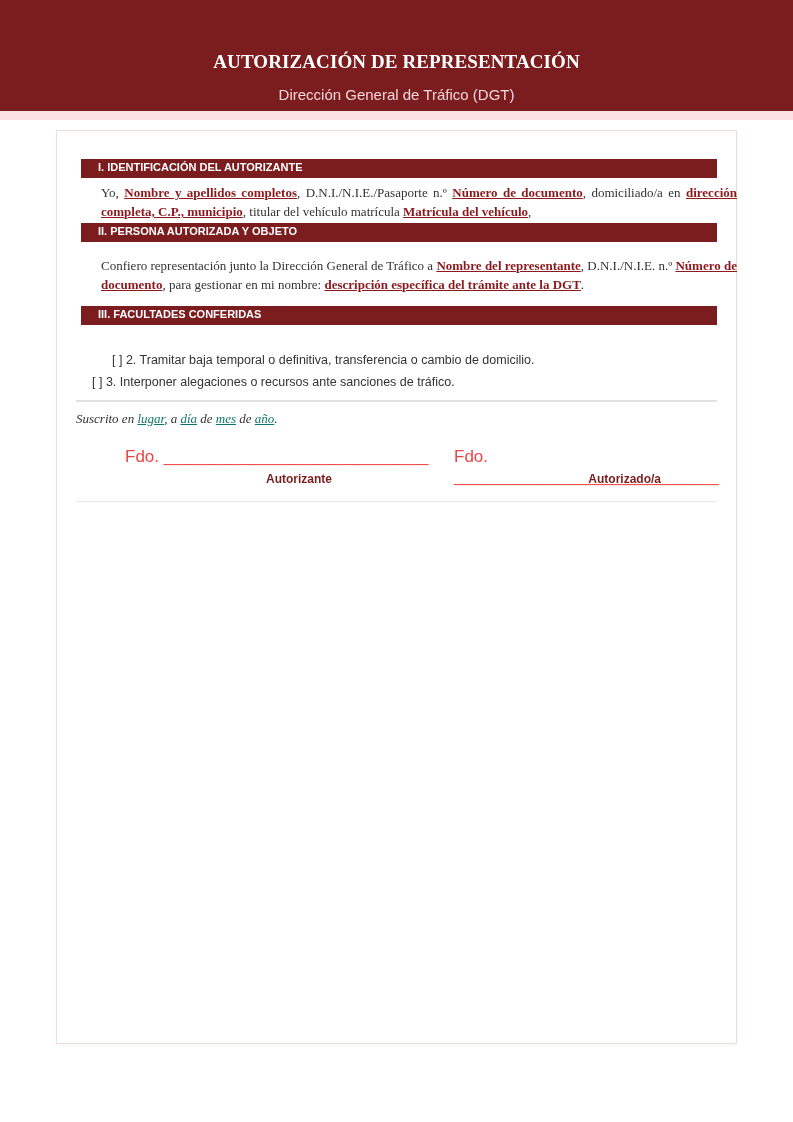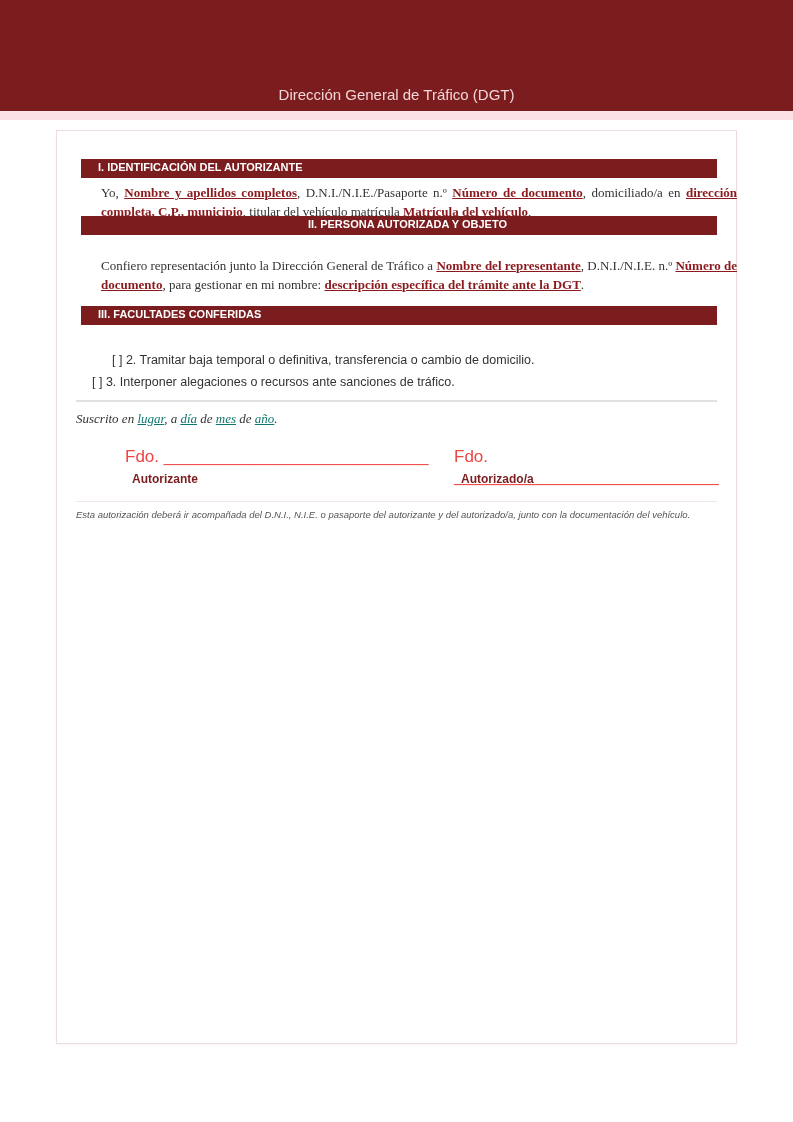--- a/index.html
+++ b/index.html
@@ -51,43 +51,44 @@
   }
   .signed {
     position: absolute; left: 19px; top: 280px;
     font-family: "Liberation Serif", serif; font-style: italic; font-size: 13px; color: #333;
   }
   .signed .f { color: #0f766e; text-decoration: underline; }
   .fdo {
     position: absolute; font-size: 17px; color: #ef4444;
   }
   .sig-label {
-    position: absolute; font-size: 12px; font-weight: bold; color: #7b1c1e; text-align: left; width: 200px;
+    position: absolute; font-size: 12px; font-weight: bold; color: #7b1c1e; text-align: right; width: 200px;
   }
   .note {
     position: absolute; left: 19px; top: 376px; width: 641px;
     font-style: italic; font-size: 9.5px; line-height: 16px; color: #555; text-align: justify;
   }
 </style>
 </head>
 <body>
 
 <div class="header">
+  <div class="title">AUTORIZACIÓN DE REPRESENTACIÓN</div>
   <div class="subtitle">Dirección General de Tráfico (DGT)</div>
 </div>
 <div class="header-strip"></div>
 
 <div class="page">
 
   <div class="section-head" style="top:28px;">I. IDENTIFICACIÓN DEL AUTORIZANTE</div>
   <div class="para" style="top:52px;">
     <span>Yo, </span><span class="field">Nombre y apellidos completos</span><span>, D.N.I./N.I.E./Pasaporte n.º </span><span class="field">Número de documento</span><span>, domiciliado/a en </span><span class="field">dirección completa, C.P., municipio</span><span>, titular del vehículo matrícula </span><span class="field">Matrícula del vehículo</span><span>,</span>
   </div>
 
-  <div class="section-head" style="top:85px;text-align:center;">II. PERSONA AUTORIZADA Y OBJETO</div>
+  <div class="section-head" style="top:92px;">II. PERSONA AUTORIZADA Y OBJETO</div>
   <div class="para" style="top:125px;">
     <span>Confiero representación junto la Dirección General de Tráfico a </span><span class="field">Nombre del representante</span><span>, D.N.I./N.I.E. n.º </span><span class="field">Número de documento</span><span>, para gestionar en mi nombre: </span><span class="field">descripción específica del trámite ante la DGT</span><span>.</span>
   </div>
 
   <div class="section-head" style="top:175px;">III. FACULTADES CONFERIDAS</div>
   <div class="list-item" style="top:221px;padding-left:20px;">[ ] 2. Tramitar baja temporal o definitiva, transferencia o cambio de domicilio.</div>
   <div class="list-item" style="top:243px;">[ ] 3. Interponer alegaciones o recursos ante sanciones de tráfico.</div>
 
   <div class="sep" style="top:269px;"></div>
 
@@ -95,14 +96,13 @@
     <span>Suscrito en </span><span class="f">lugar</span><span>, a </span><span class="f">día</span><span> de </span><span class="f">mes</span><span> de </span><span class="f">año</span><span>.</span>
   </div>
 
   <div class="fdo" style="left:68px; top:316px;">Fdo. ____________________________</div>
   <div class="sig-label" style="left:75px; top:341px;">Autorizante</div>
 
   <div class="fdo" style="left:397px; top:316px;">Fdo. ____________________________</div>
   <div class="sig-label" style="left:404px; top:341px;">Autorizado/a</div>
 
   <div class="sep-light" style="top:370px;"></div>
-  <div class="note">Esta autorización deberá ir acompañada del D.N.I., N.I.E. o pasaporte del autorizante y del autorizado/a, junto con la documentación del vehículo.</div>
 </div>
 
 </body></html>

